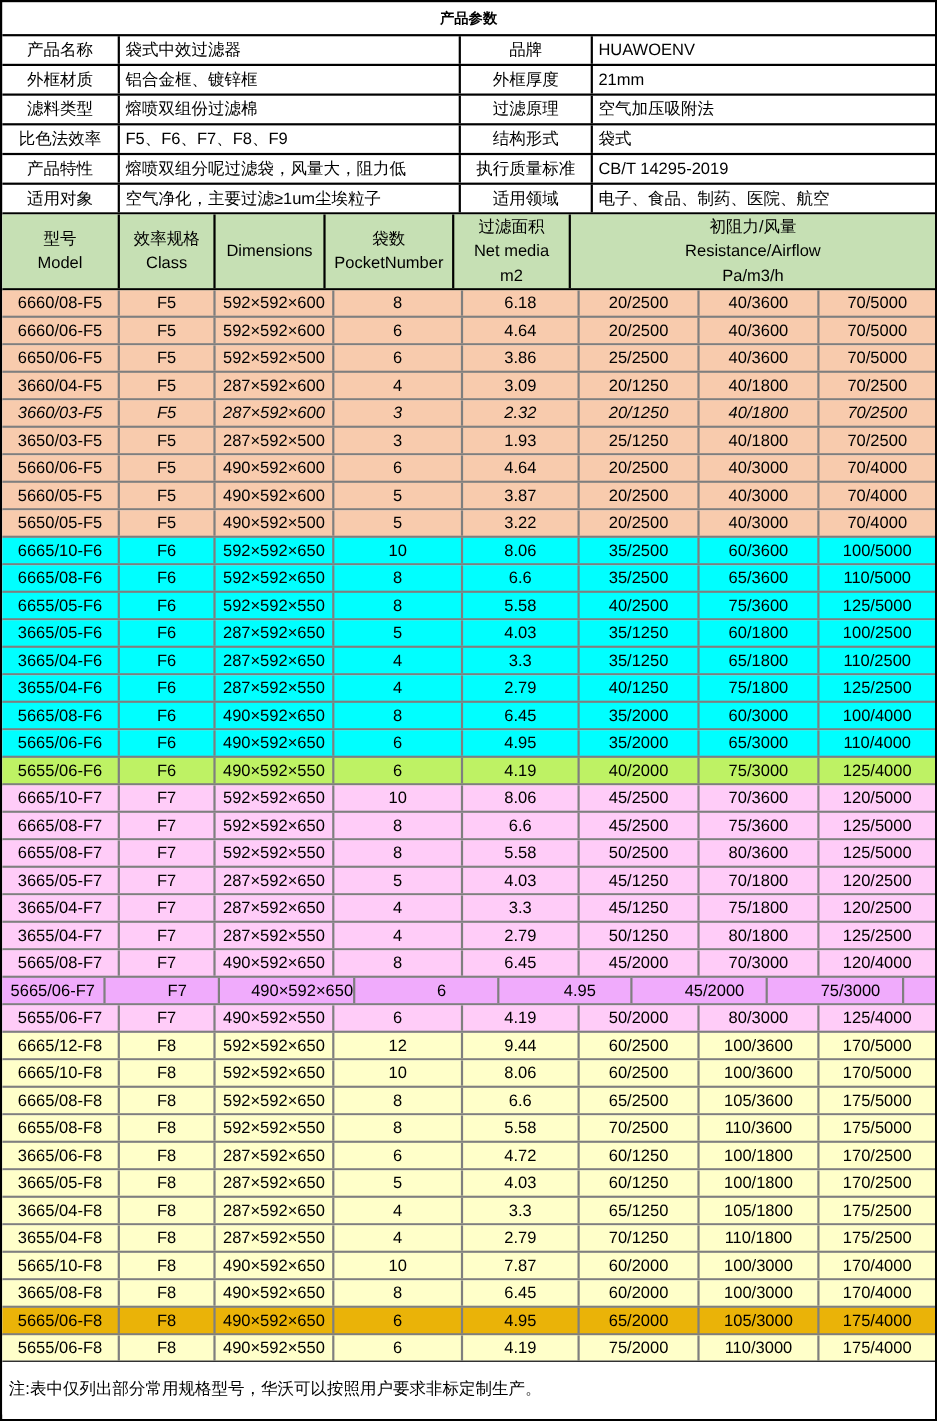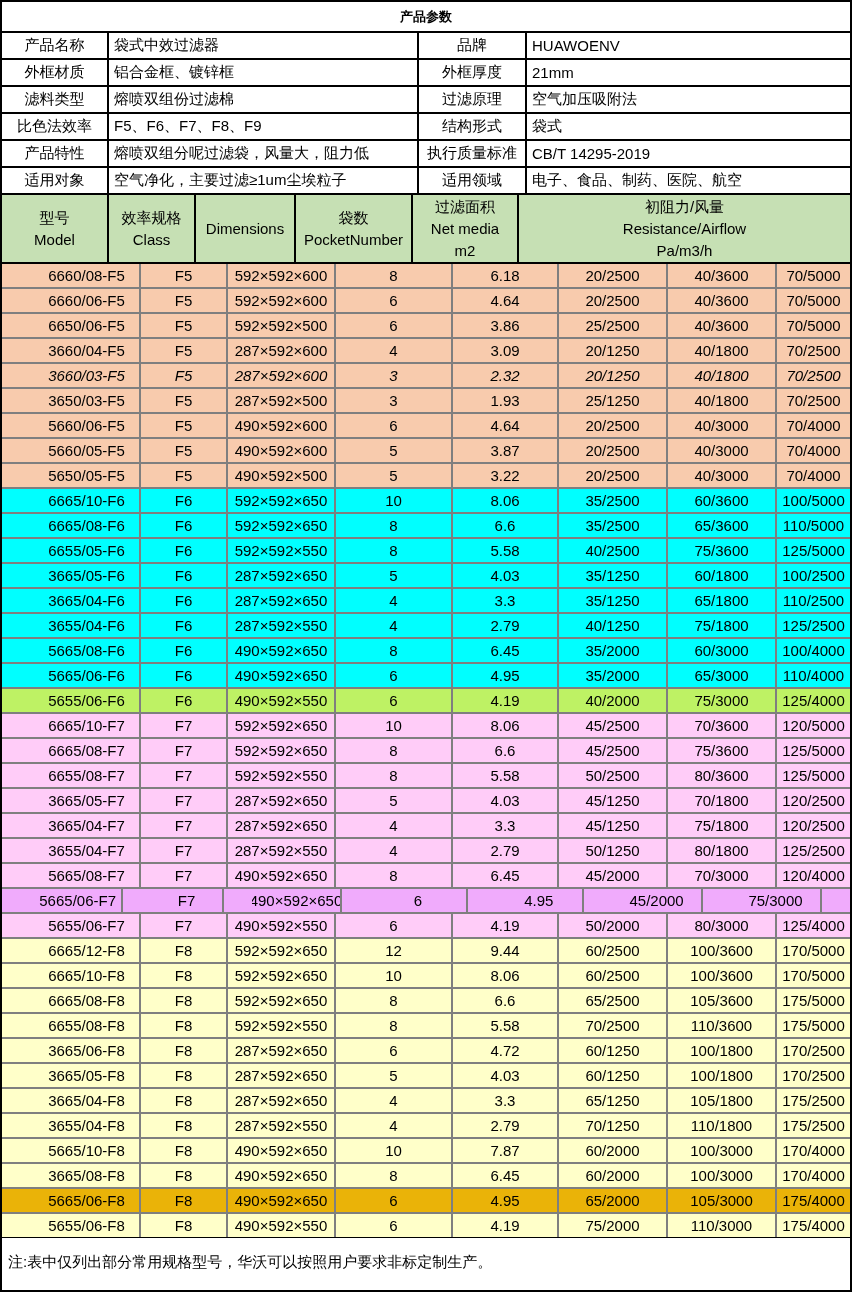--- a/index.html
+++ b/index.html
@@ -37,21 +37,21 @@
     display: flex;
     align-items: center;
     font-size: 15px;
     color: #000;
     border-right: 2px solid #000;
     overflow: hidden;
     white-space: nowrap;
   }
   .info-cell.c0 { width: 107px; justify-content: center; }
   .info-cell.c1 { width: 310px; padding-left: 5px; }
-  .info-cell.c2 { width: 108px; justify-content: center; }
+  .info-cell.c2 { width: 120px; justify-content: center; }
   .info-cell.c3 { flex: 1; padding-left: 5px; border-right: none; }
 
   
   .thead {
     display: flex;
     height: 69px;
     background: #c6e0b4;
     border-bottom: 2px solid #000;
   }
   .th {
@@ -71,21 +71,20 @@
   .th.h2 { width: 100px; gap: 37px; }
   .th.h3 { width: 117px; }
   .th.h4 { width: 106px; }
   .th.h5 { flex: 1; border-right: none; }
 
   
   .data-row {
     display: flex;
     height: 25px;
     border-bottom: 2px solid #7f7f7f;
-    padding-left: 32px;
   }
   .data-cell {
     display: flex;
     align-items: center;
     justify-content: center;
     font-size: 15px;
     color: #000;
     border-right: 2px solid #7f7f7f;
     overflow: hidden;
     white-space: nowrap;

